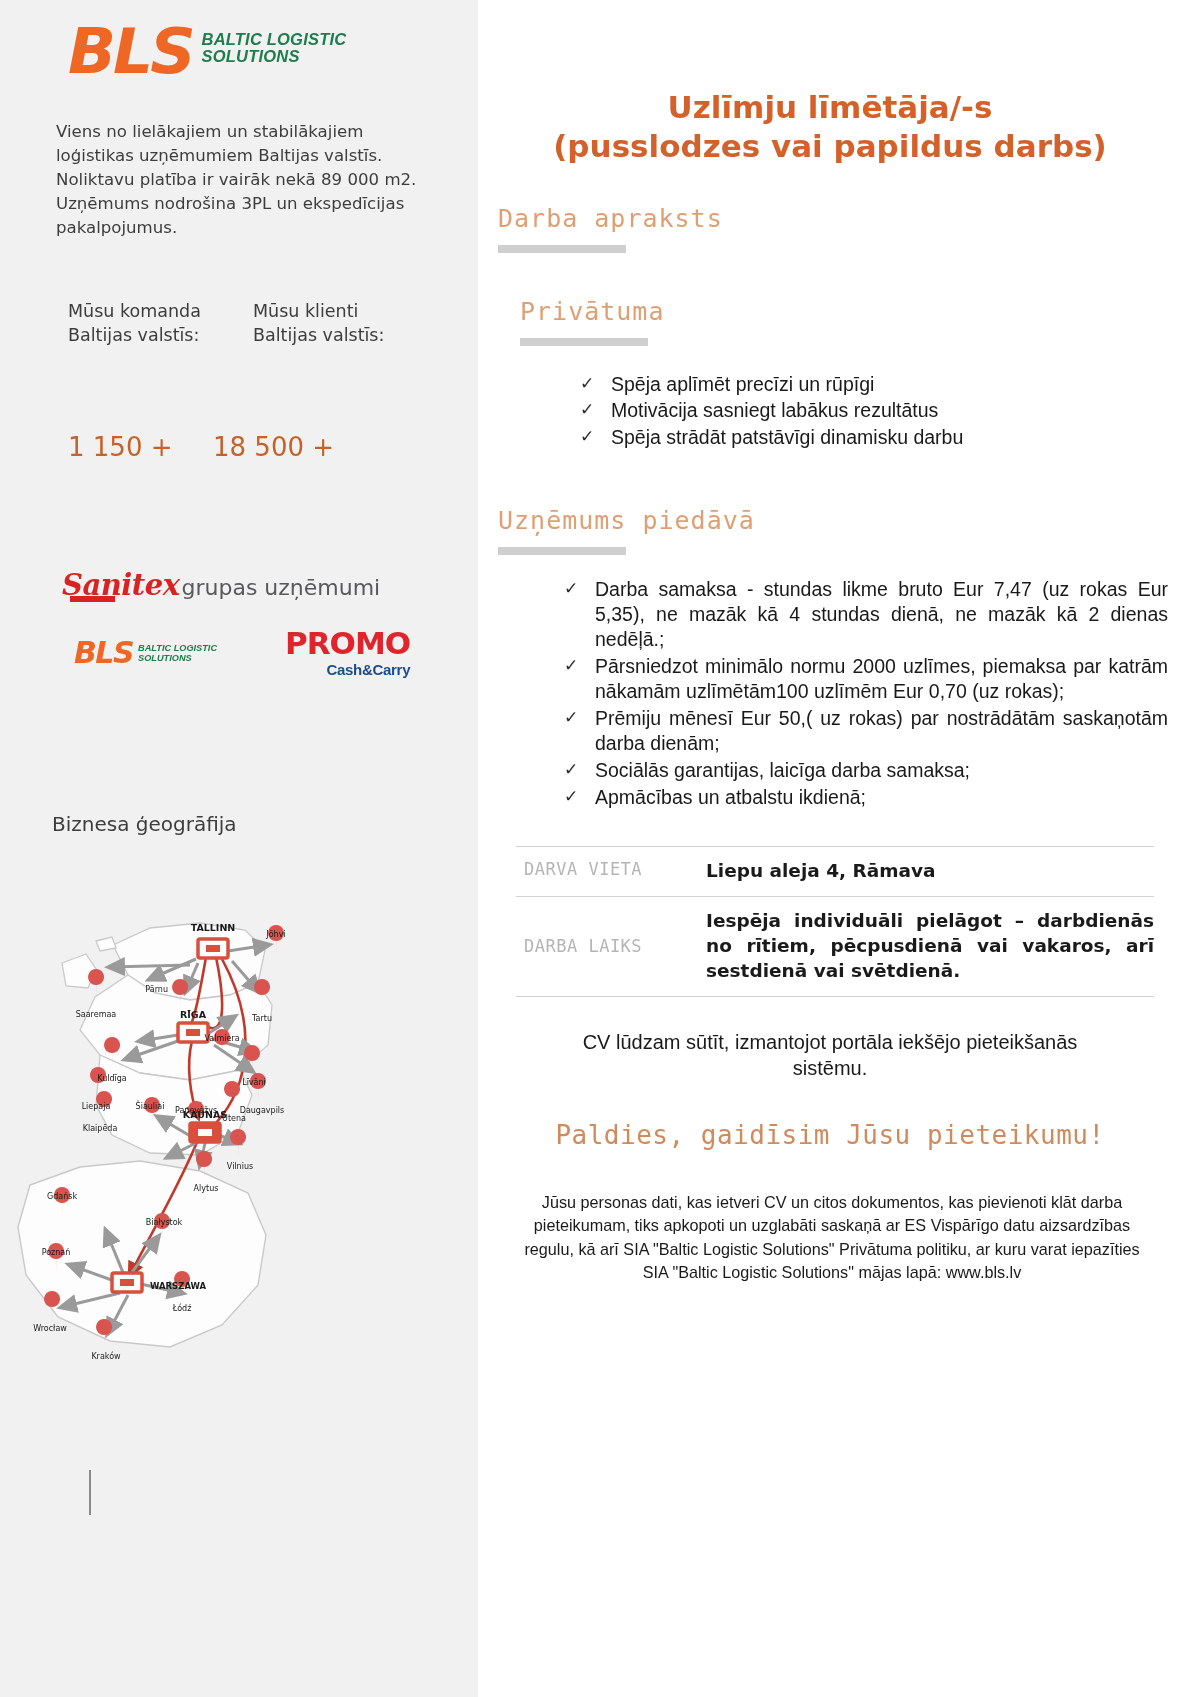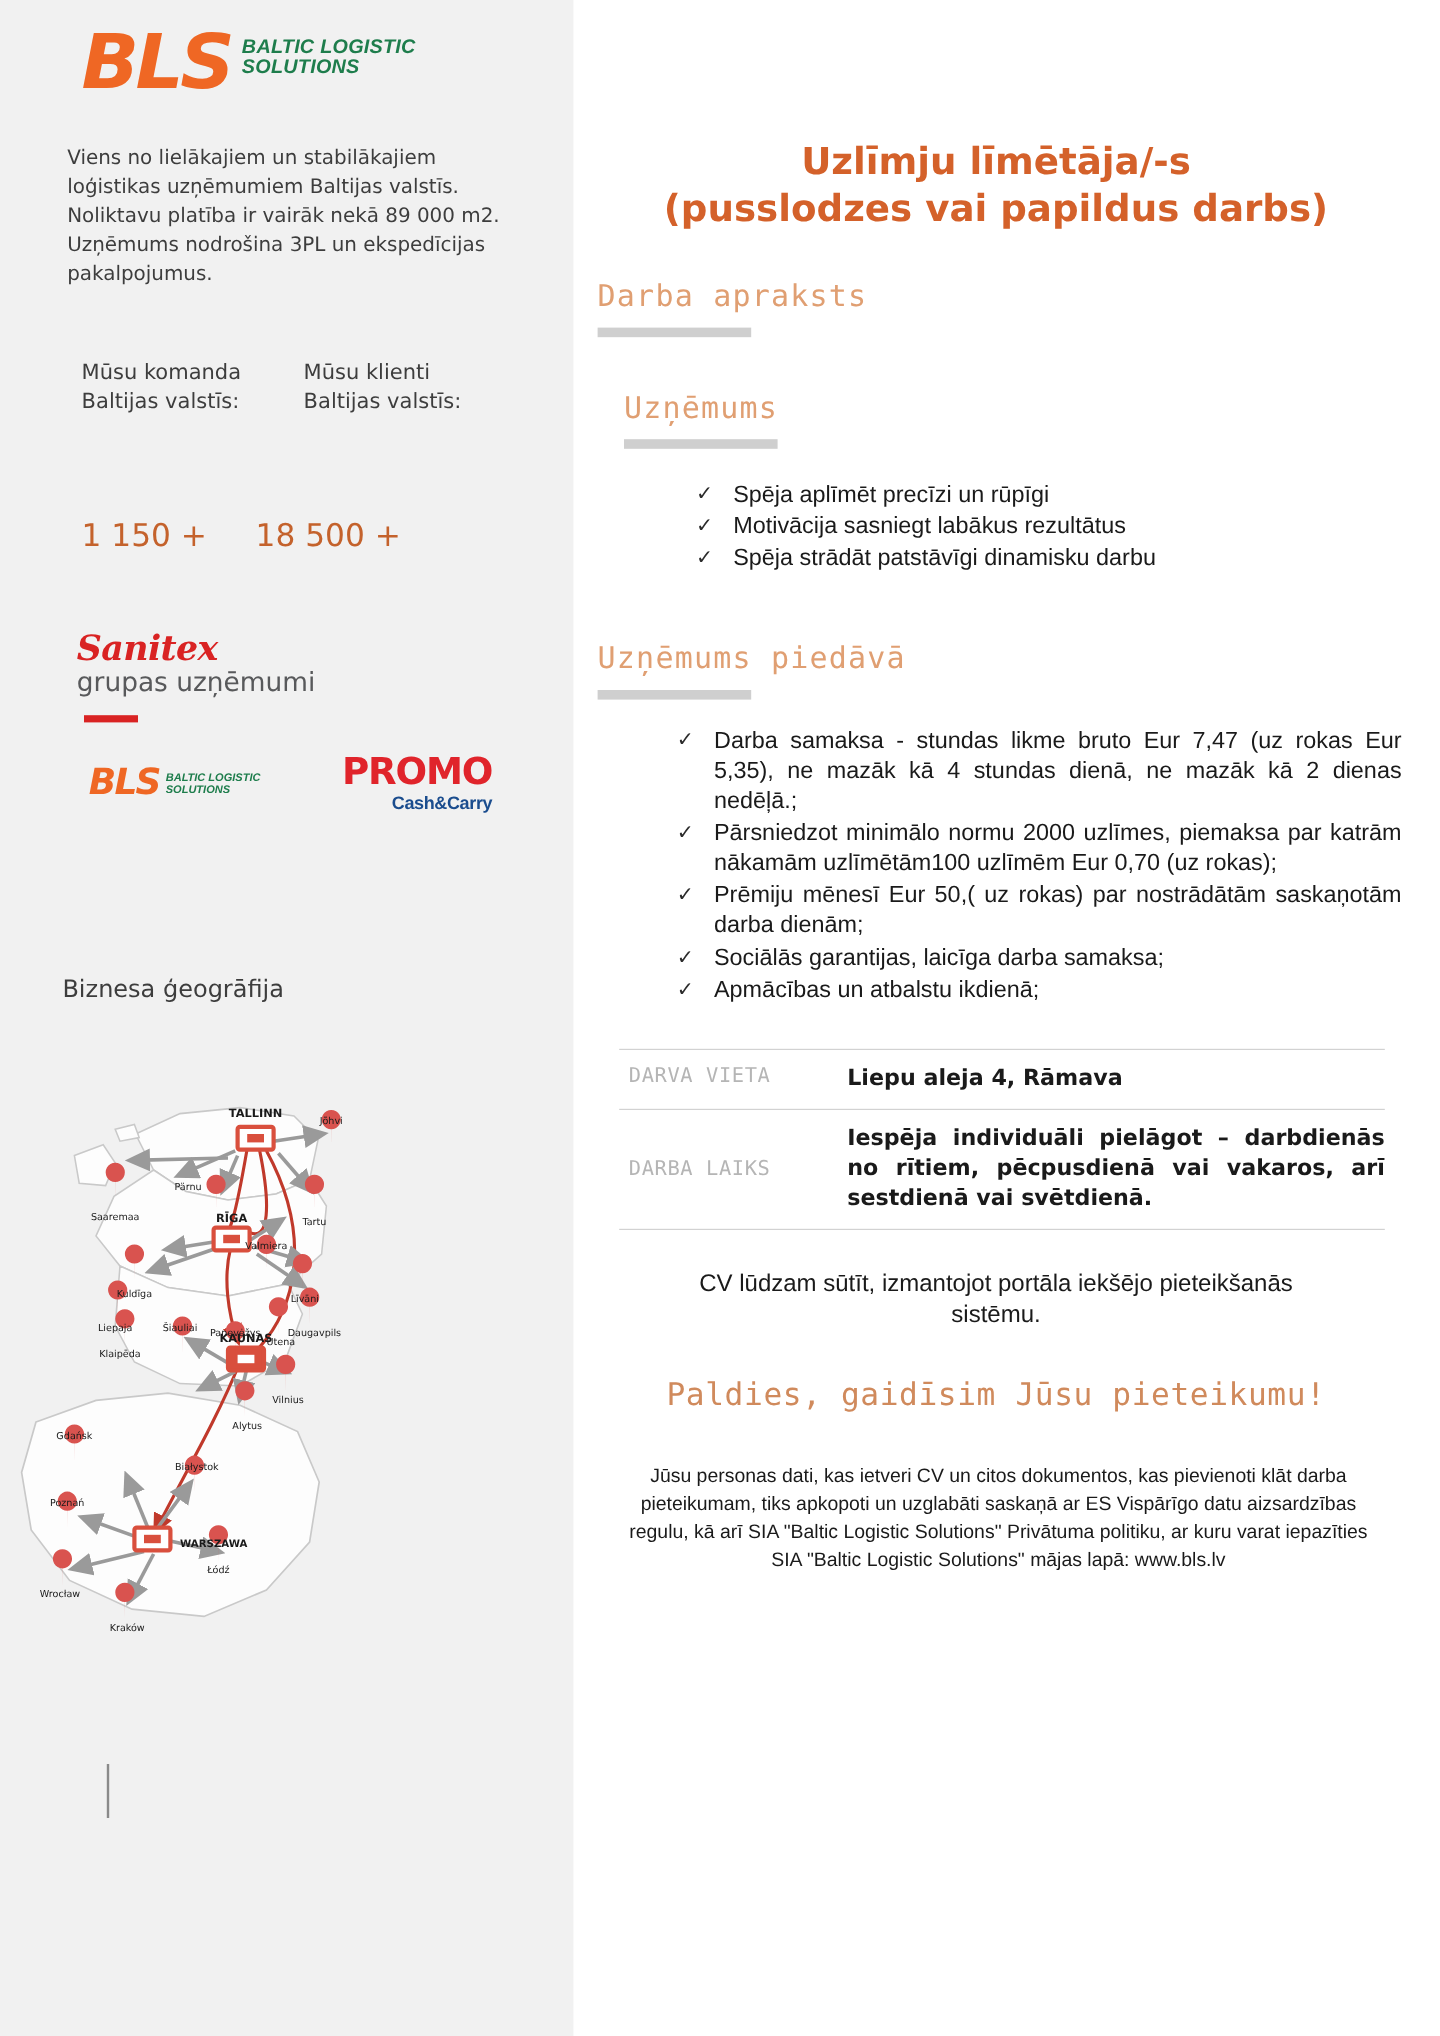--- a/index.html
+++ b/index.html
@@ -91,24 +91,23 @@
     display: flex;
     font-size: 26px;
     color: #c4622c;
     font-family: "DejaVu Sans", sans-serif;
   }
   .stat-val-col { width: 145px; }
 
   .sanitex-row {
     position: absolute;
     left: 62px;
-    top: 523px;
+    top: 568px;
     display: flex;
     align-items: baseline;
-    flex-direction: column;
   }
   .sanitex-logo {
     font-family: "DejaVu Serif", serif;
     font-size: 29px;
     font-weight: bold;
     font-style: italic;
     color: #d92323;
     letter-spacing: -0.5px;
   }
   .sanitex-suffix {
@@ -215,21 +214,21 @@
   .right-col {
     width: 722px;
     background: #ffffff;
     position: relative;
     box-sizing: border-box;
     padding: 0 28px 0 10px;
   }
 
   .job-title {
     margin: 0;
-    padding-top: 116px;
+    padding-top: 88px;
     text-align: center;
     font-family: "DejaVu Sans", sans-serif;
     font-size: 31px;
     font-weight: bold;
     color: #d4612a;
     line-height: 1.25;
   }
   .job-title .line2 { display: block; }
 
   .sec-head {
@@ -528,21 +527,21 @@
       <span>Uzlīmju līmētāja/-s</span>
       <span class="line2">(pusslodzes vai papildus darbs)</span>
     </h1>
 
     <div class="sec-block-desc">
       <h2 class="sec-head">Darba apraksts</h2>
       <div class="sec-rule"></div>
     </div>
 
     <div class="sec-block-req">
-      <h2 class="sec-head">Uzņēmums</h2>
+      <h2 class="sec-head">Privātuma</h2>
       <div class="sec-rule"></div>
       <ul class="checklist">
         <li>
           <span class="chk">✓</span>
           <span>Spēja aplīmēt precīzi un rūpīgi</span>
         </li>
         <li>
           <span class="chk">✓</span>
           <span>Motivācija sasniegt labākus rezultātus</span>
         </li>

